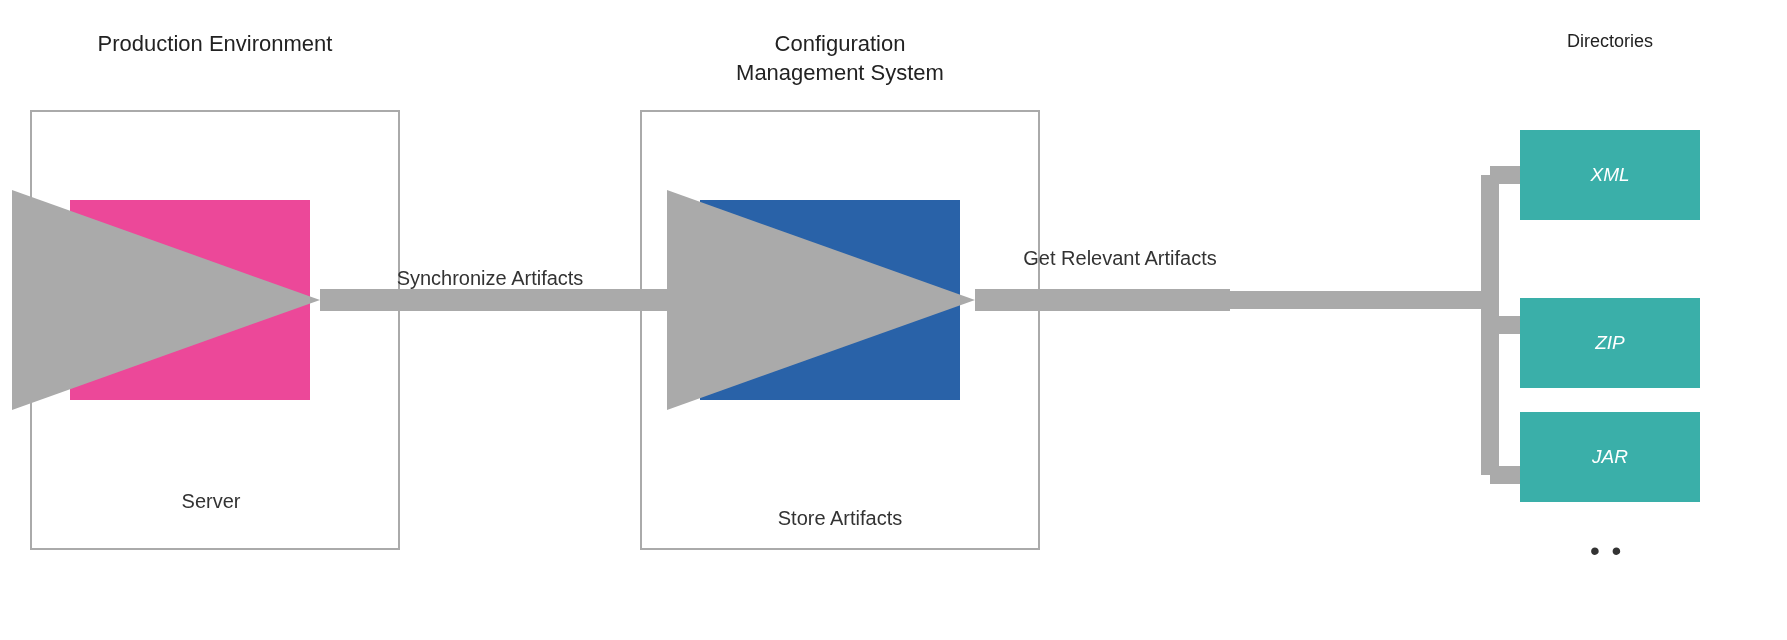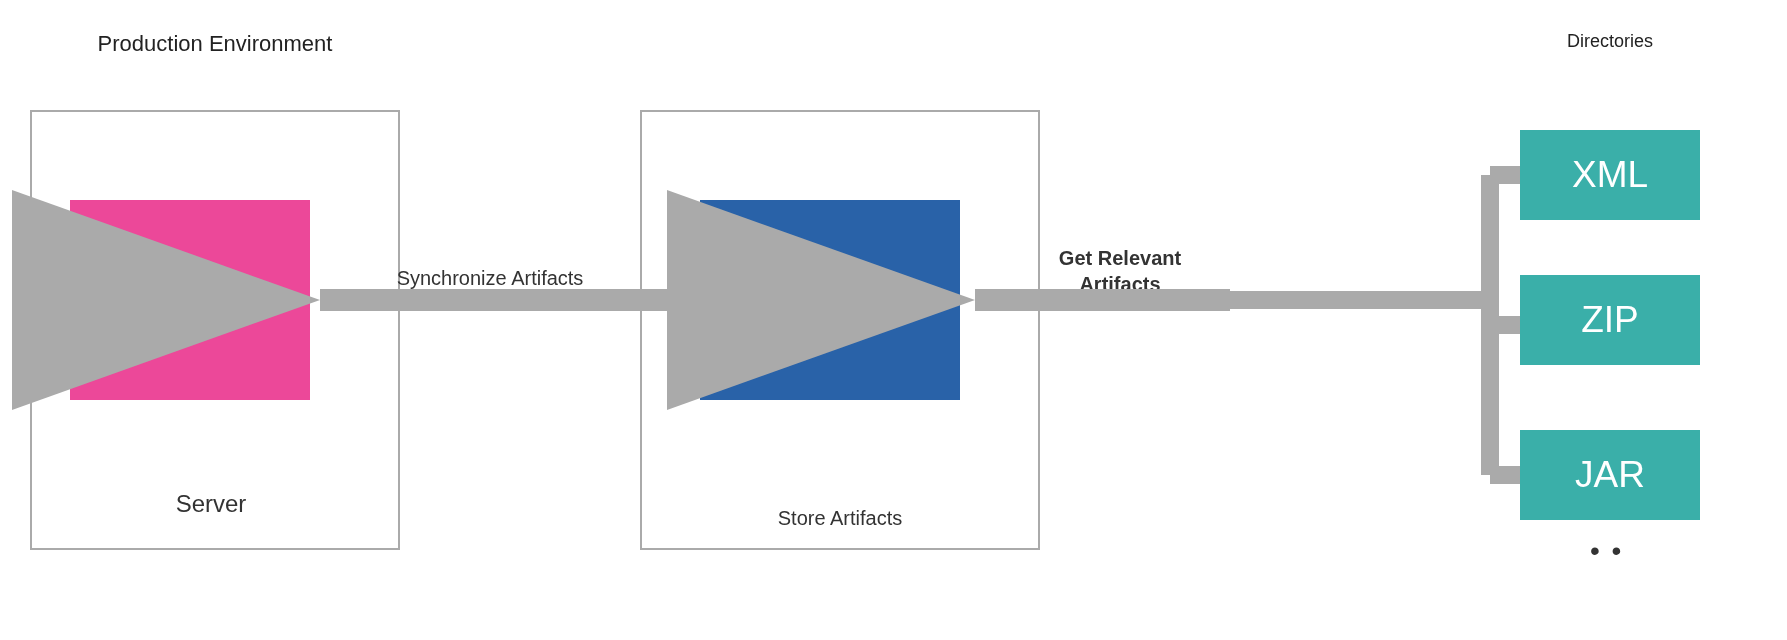--- a/index.html
+++ b/index.html
@@ -95,21 +95,21 @@
       line-height: 1.3;
     }
 
     
     .server-label {
       position: absolute;
       left: 30px;
       top: 490px;
       width: 362px;
       text-align: center;
-      font-size: 24px;
+      font-size: 20px;
       color: #333;
     }
 
     
     .store-label {
       position: absolute;
       left: 640px;
       top: 507px;
       width: 400px;
       text-align: center;
@@ -132,50 +132,50 @@
     
     .get-label {
       position: absolute;
       left: 1020px;
       top: 245px;
       width: 200px;
       text-align: center;
       font-size: 20px;
       color: #333;
       line-height: 1.3;
-      font-weight: bold;
     }
 
     
     .dir-box {
       position: absolute;
       width: 180px;
       height: 90px;
       background: #3aafa9;
       display: flex;
       align-items: center;
       justify-content: center;
     }
     .dir-box span {
       color: #fff;
-      font-size: 37px;
+      font-size: 19px;
       font-weight: 500;
+      font-style: italic;
     }
 
     .dir-xml {
       left: 1520px;
       top: 130px;
     }
     .dir-zip {
       left: 1520px;
-      top: 275px;
+      top: 298px;
     }
     .dir-jar {
       left: 1520px;
-      top: 430px;
+      top: 412px;
       align-items: center;
     }
 
     
     .dir-label {
       position: absolute;
       left: 1500px;
       top: 30px;
       width: 220px;
       text-align: center;
@@ -206,20 +206,23 @@
 </head>
 <body>
 
 <div class="diagram-container">
 
   <div class="section-label" style="left: 30px; width: 370px;">
     <span>Production
 Environment</span>
   </div>
 
+  <div class="section-label" style="left: 620px; width: 440px;">
+    <span>Configuration<br>Management System</span>
+  </div>
 
   <div class="section-label dir-label">Directories</div>
 
   <div class="bordered-box prod-env-box"></div>
 
   <div class="bordered-box config-mgmt-box"></div>
 
   <div class="deploying-block">
     <span>Deploying
 Artifacts</span>

